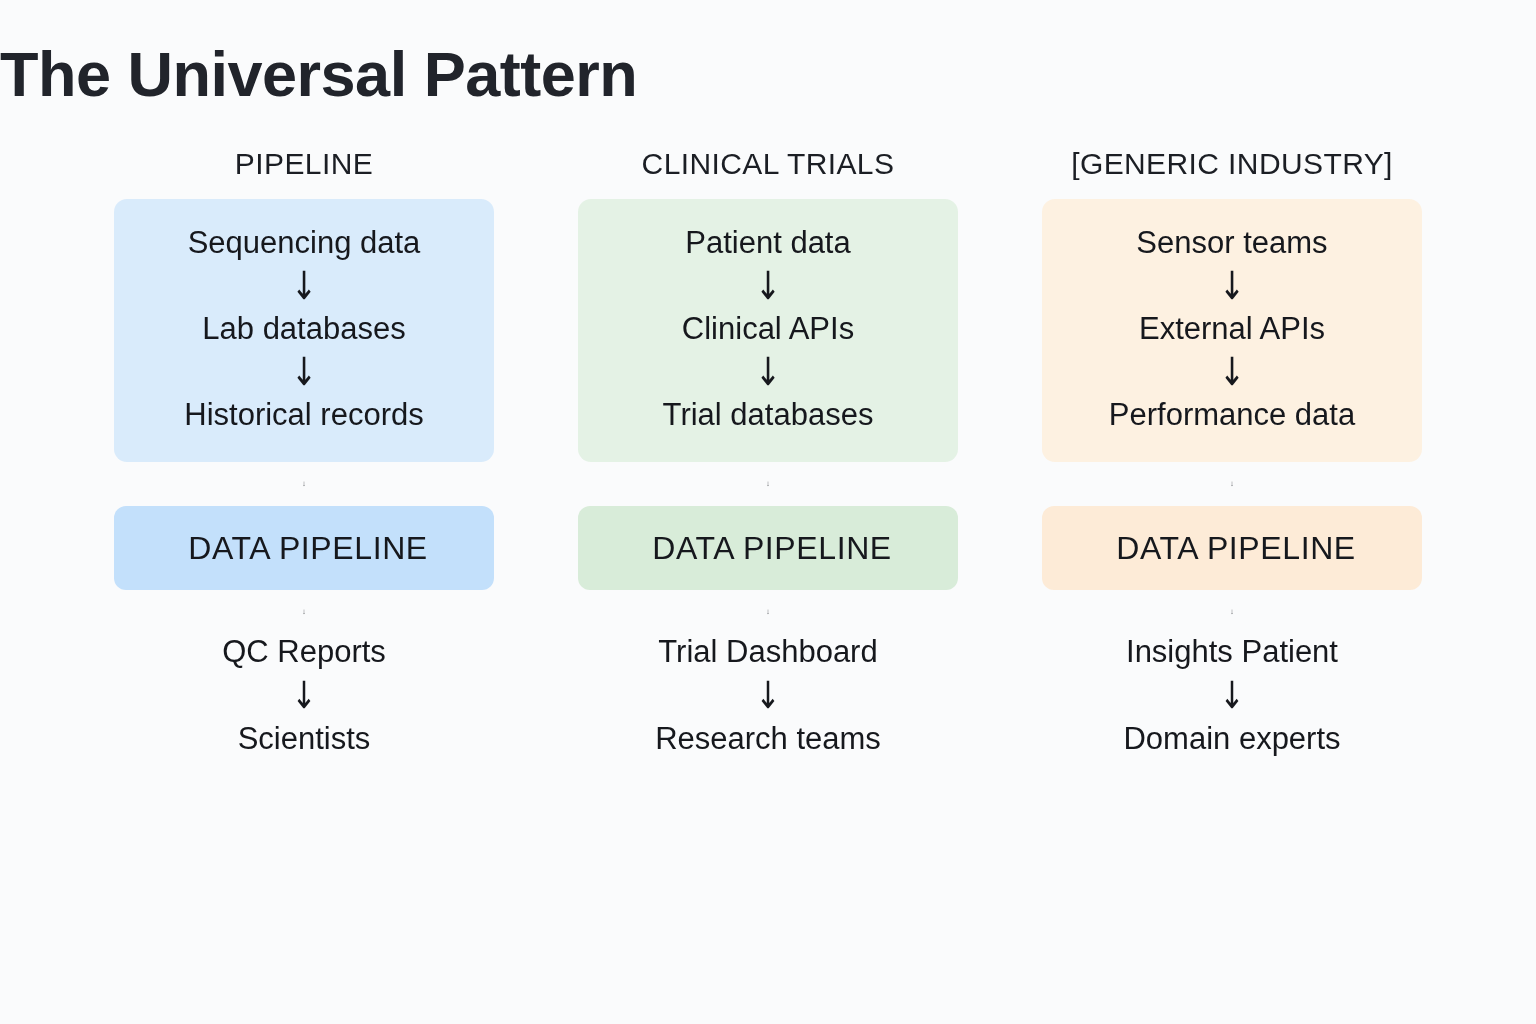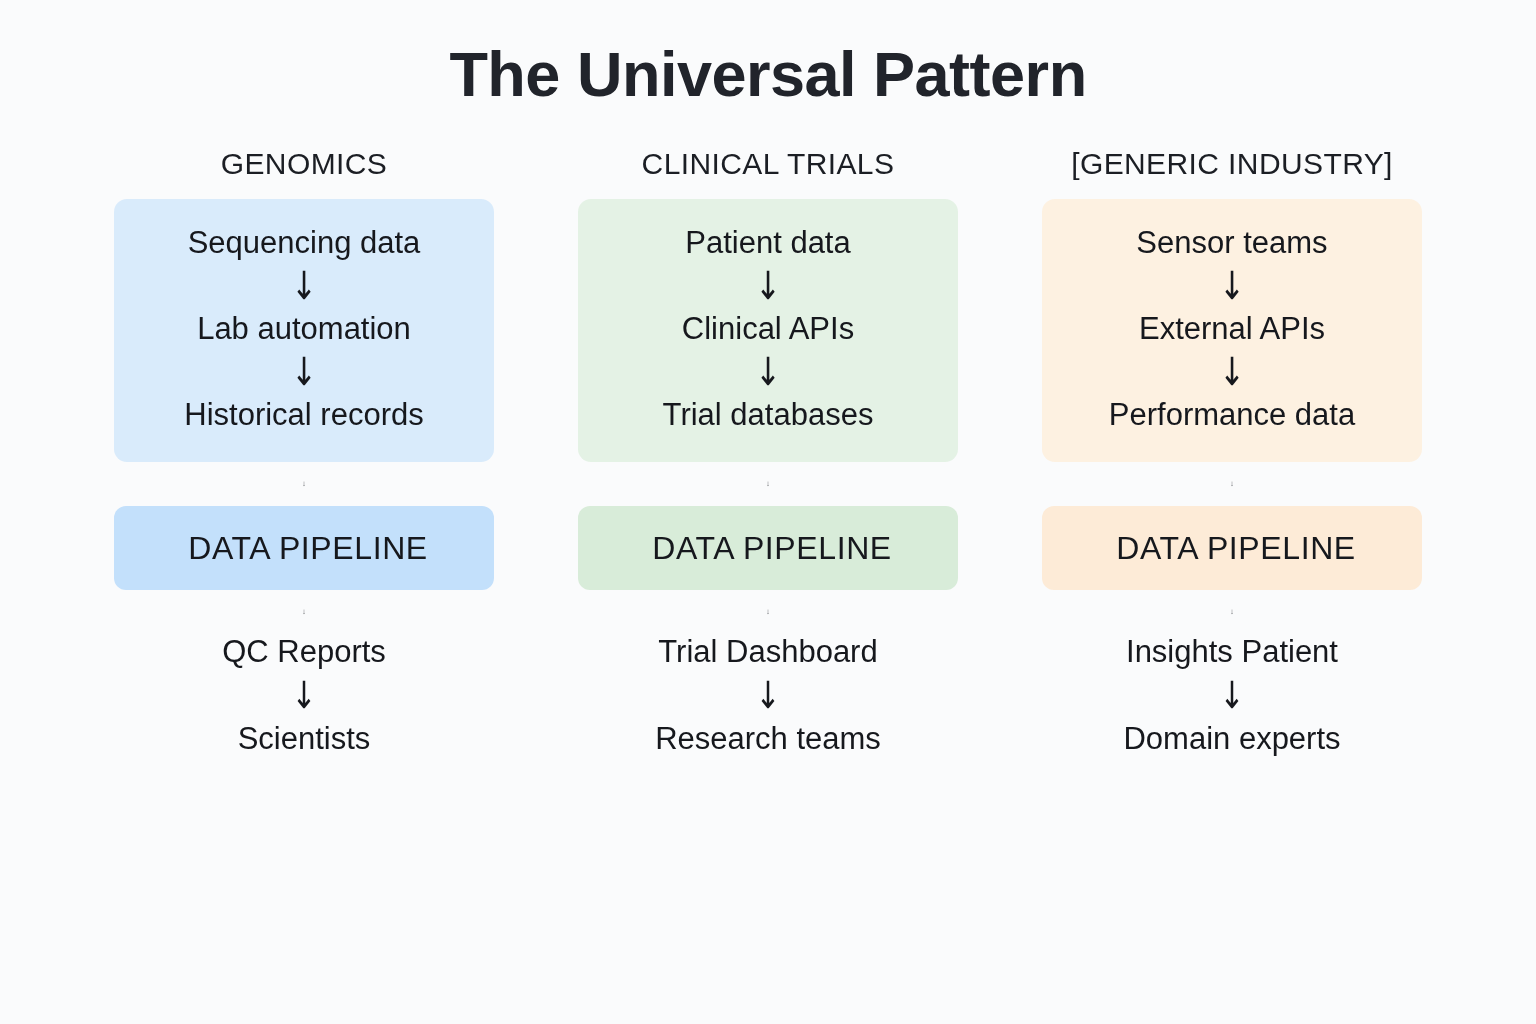--- a/index.html
+++ b/index.html
@@ -11,21 +11,20 @@
 
   body {
     background: #fafbfc;
     font-family: "Liberation Sans", "DejaVu Sans", sans-serif;
     color: #16181d;
     position: relative;
     overflow: hidden;
   }
 
   #page-title {
-    text-align: center;
     font-size: 63px;
     font-weight: 700;
     letter-spacing: -0.5px;
     color: #21242b;
     margin-top: 40px;
     line-height: 1.1;
   }
 
   #columns {
     display: flex;
@@ -125,26 +124,26 @@
   }
 </style>
 </head>
 <body style="background: rgb(250, 251, 252);">
 
 <h1 id="page-title">The Universal Pattern</h1>
 
 <div id="columns">
 
   <div class="column">
-    <div class="column-header">GENOMICS</div>
+    <div class="column-header">PIPELINE</div>
 
     <div class="source-box" style="background: rgb(217, 235, 251);">
       <div class="node-text">Sequencing data</div>
       <div class="inner-arrow">↓</div>
-      <div class="node-text">Lab automation</div>
+      <div class="node-text">Lab databases</div>
       <div class="inner-arrow">↓</div>
       <div class="node-text">Historical records</div>
     </div>
 
     <div class="connector">
       <svg width="18" height="44" viewBox="0 0 18 44" aria-hidden="true">
         <line x1="9" y1="0" x2="9" y2="35" stroke="#16181d" stroke-width="2.4"></line>
         <path d="M9 43 L2.6 31 L9 34.4 L15.4 31 Z" fill="#16181d"></path>
       </svg>
     </div>

